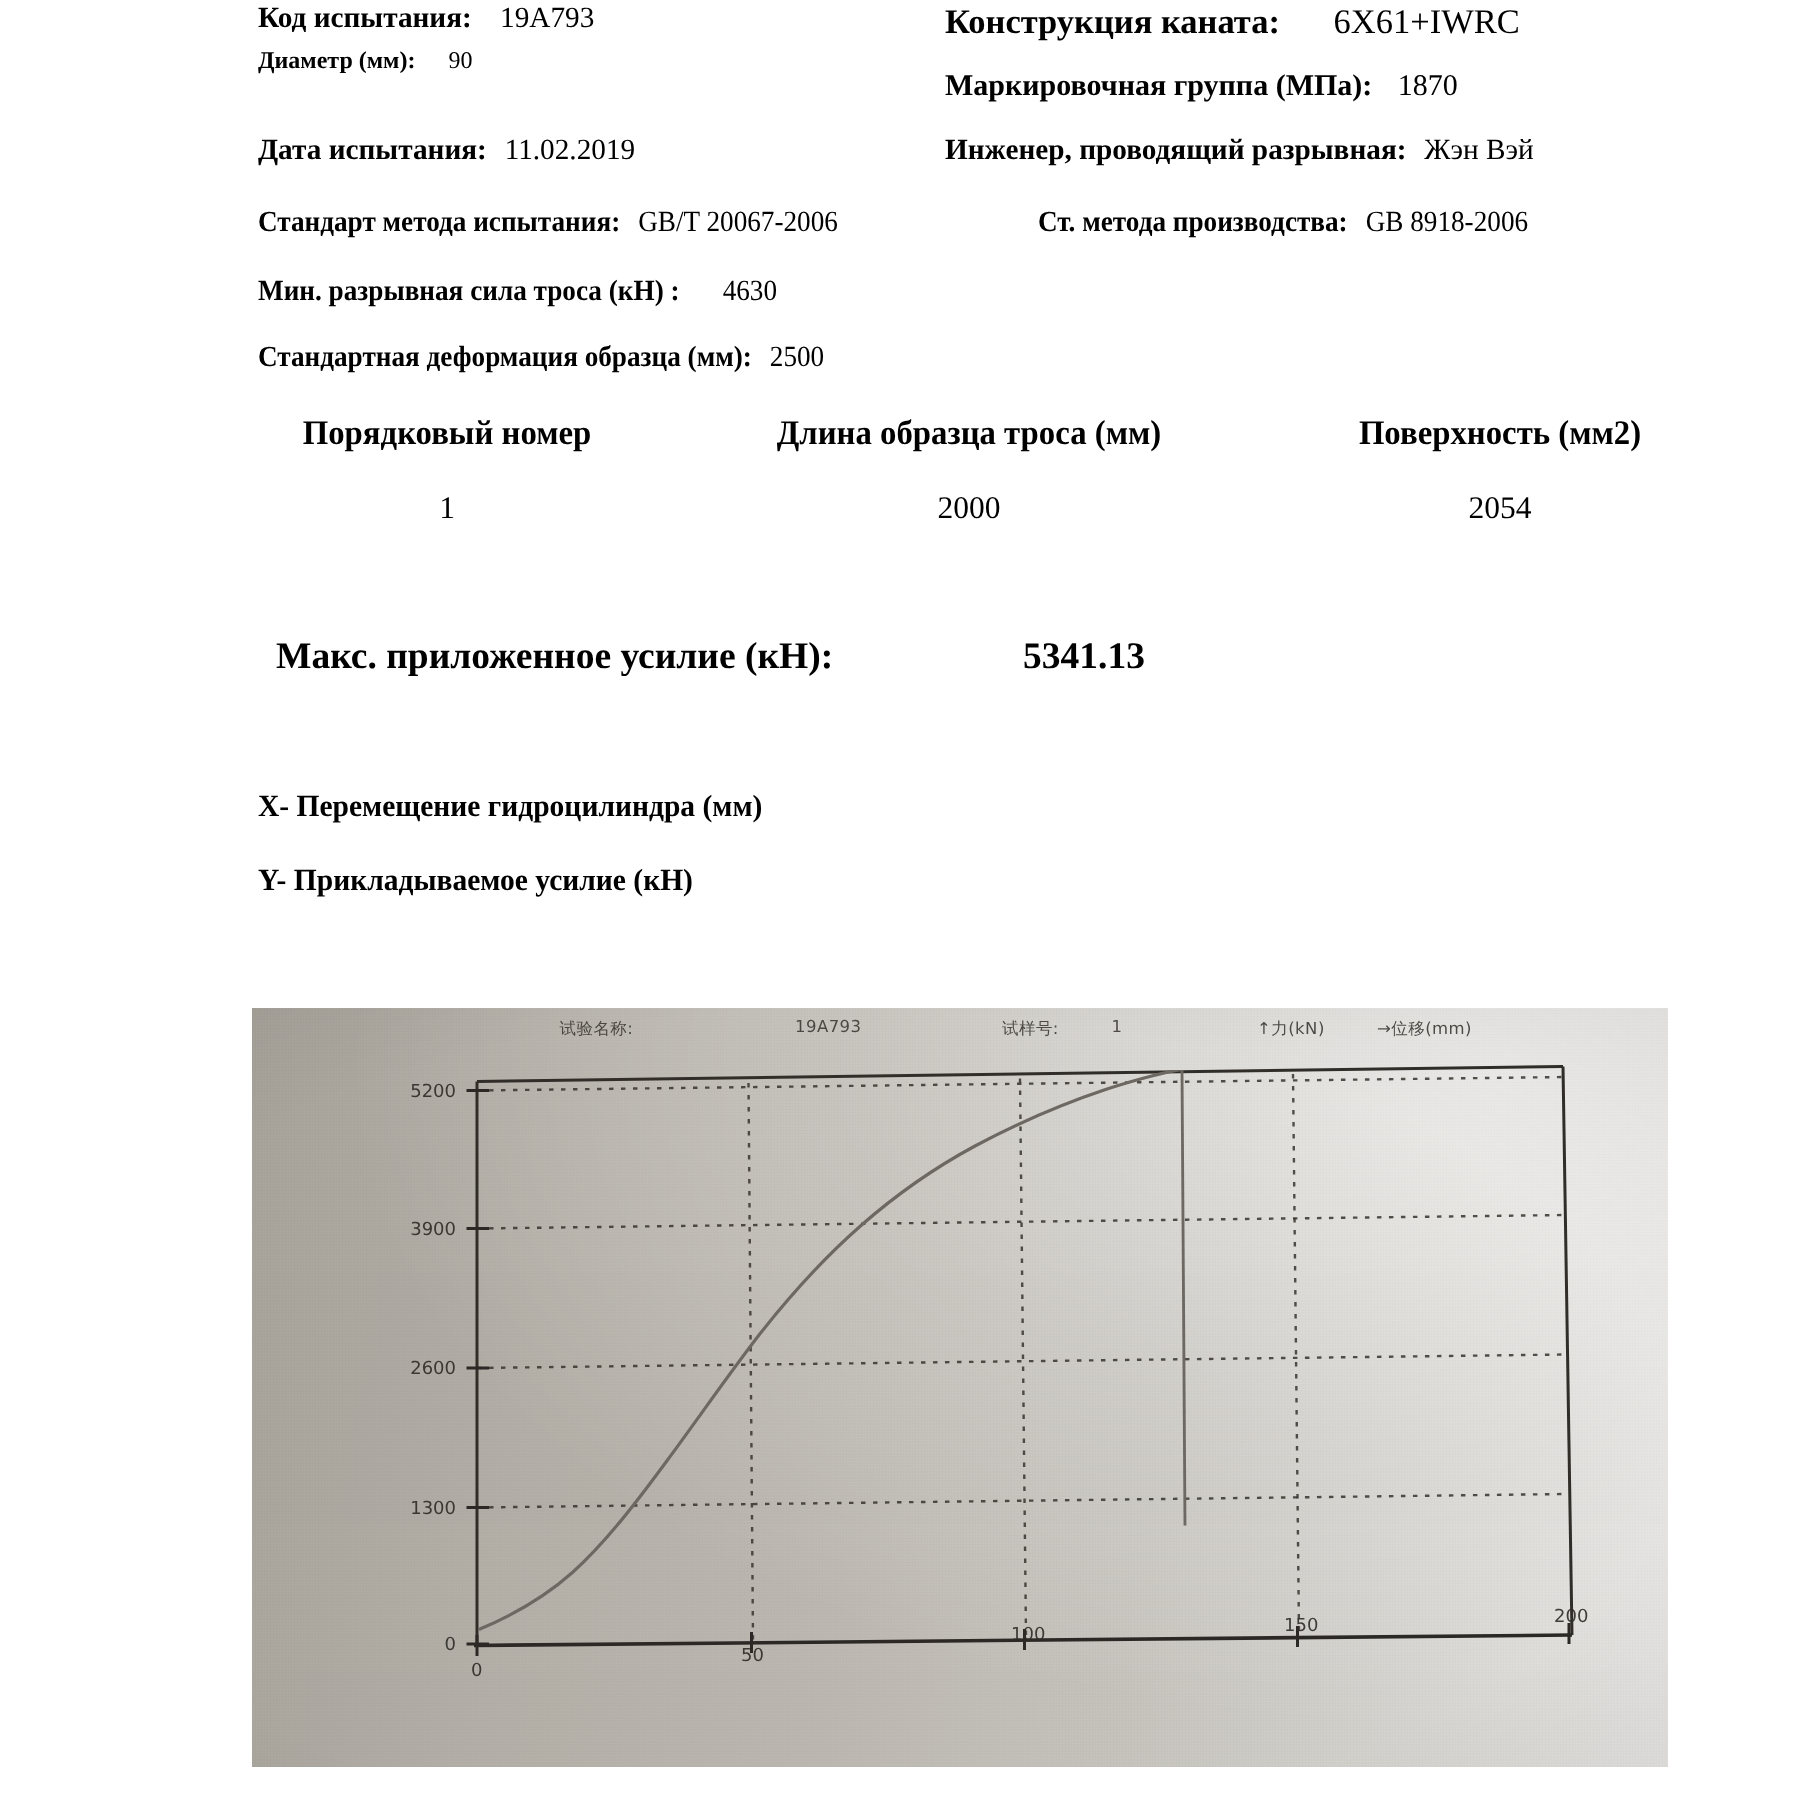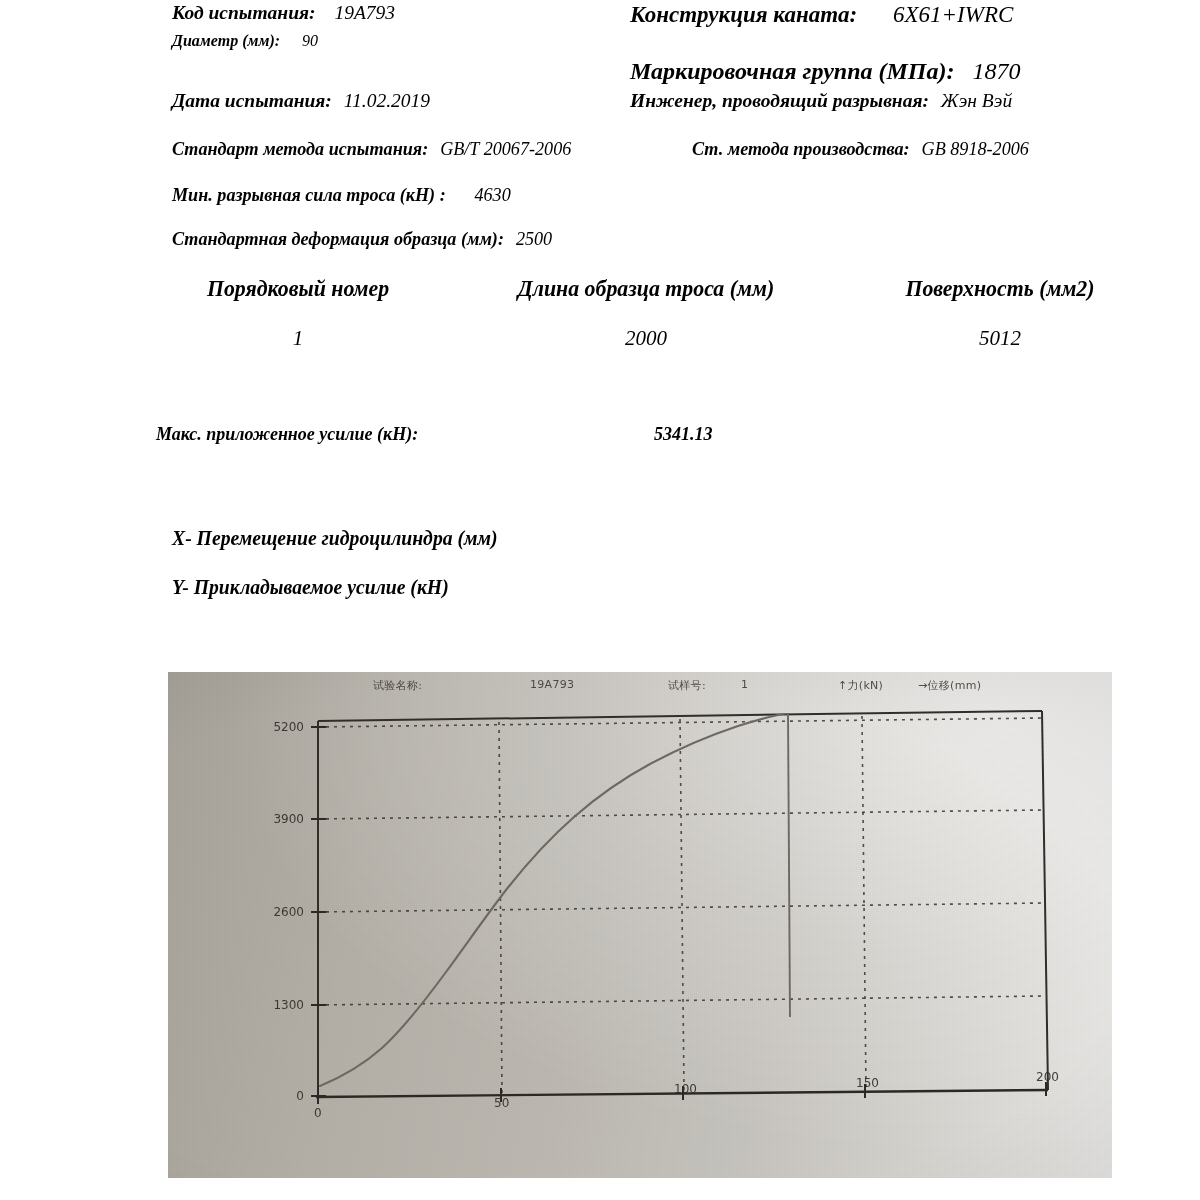--- a/index.html
+++ b/index.html
@@ -6,51 +6,51 @@
   body{
     width:1200px;height:1200px;
     background:#ffffff;
     font-family:"Liberation Serif","DejaVu Serif",serif;
     color:#000;
     overflow:hidden;
     position:relative;
   }
 
   
-  .sheet{position:absolute;left:0;top:0;width:1092px;height:660px;font-style:italic;}
+  .sheet{position:absolute;left:0;top:0;width:1092px;height:660px;}
 
   .row{position:absolute;white-space:nowrap;}
   .lbl{font-weight:bold;}
   .val{font-weight:normal;}
 
   .r1{left:172px;top:2px;font-size:19.5px;}
   .r1b{left:630px;top:2px;font-size:23px;}
   .r2{left:172px;top:32px;font-size:16px;}
-  .r2b{left:630px;top:58px;font-size:24px;}
+  .r2b{left:630px;top:46px;font-size:20px;}
   .r3{left:172px;top:90px;font-size:19.5px;}
   .r3b{left:630px;top:90px;font-size:19.5px;}
 
   
   .cond{font-size:19.5px;transform:scaleX(0.93);transform-origin:left center;}
   .r4{left:172px;top:138px;}
   .r4b{left:692px;top:138px;}
   .r5{left:172px;top:184px;}
   .r6{left:172px;top:228px;}
 
   
   .thead{position:absolute;left:168px;top:276px;width:964px;font-weight:bold;font-size:23px;}
   .thead .c{position:absolute;transform:scaleX(0.95);transform-origin:center center;}
   .c1{left:0;width:260px;text-align:center;}
   .c2{left:278px;width:400px;text-align:center;}
   .c3{left:700px;width:264px;text-align:center;}
 
   .trow{position:absolute;left:168px;top:326px;width:964px;font-size:21px;}
   .trow .c{position:absolute;text-align:center;}
 
-  .maxf{position:absolute;left:156px;top:424px;font-size:18px;font-weight:bold;}
+  .maxf{position:absolute;left:184px;top:424px;font-size:25px;font-weight:bold;}
   .maxf .num{position:absolute;left:498px;top:0;white-space:nowrap;}
 
   .axl{position:absolute;left:172px;font-size:20.5px;font-weight:bold;transform:scaleX(0.96);transform-origin:left center;}
   .axl.x{top:527px;}
   .axl.y{top:576px;}
 
   
   .photo{
     position:absolute;left:168px;top:672px;width:944px;height:506px;
     overflow:hidden;
@@ -149,21 +149,21 @@
 
   <div class="thead">
     <div class="c c1">Порядковый номер</div>
     <div class="c c2">Длина образца троса (мм)</div>
     <div class="c c3">Поверхность (мм2)</div>
   </div>
 
   <div class="trow">
     <div class="c c1">1</div>
     <div class="c c2">2000</div>
-    <div class="c c3">5012</div>
+    <div class="c c3">2054</div>
   </div>
 
   <div class="maxf">
     <span>Макс. приложенное усилие (кН):</span>
     <span class="num">5341.13</span>
   </div>
 
   <div class="axl x">X- Перемещение гидроцилиндра (мм)</div>
   <div class="axl y">Y- Прикладываемое усилие (кН)</div>
 </div>

